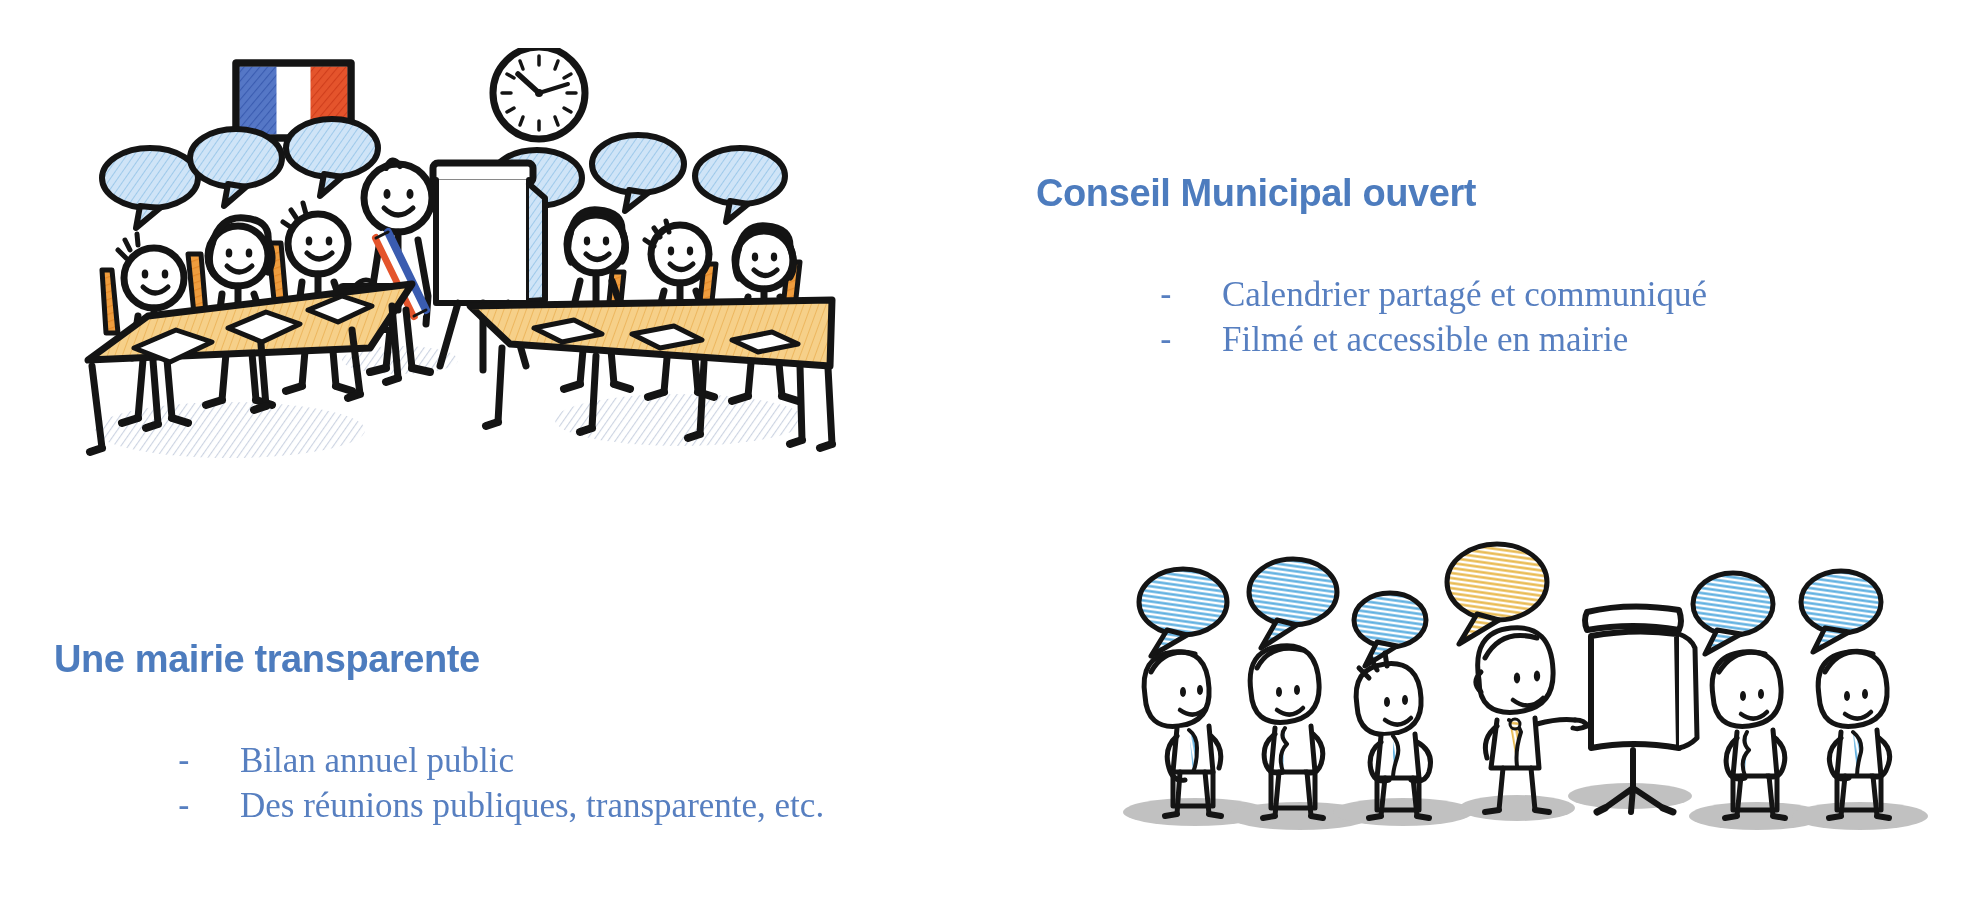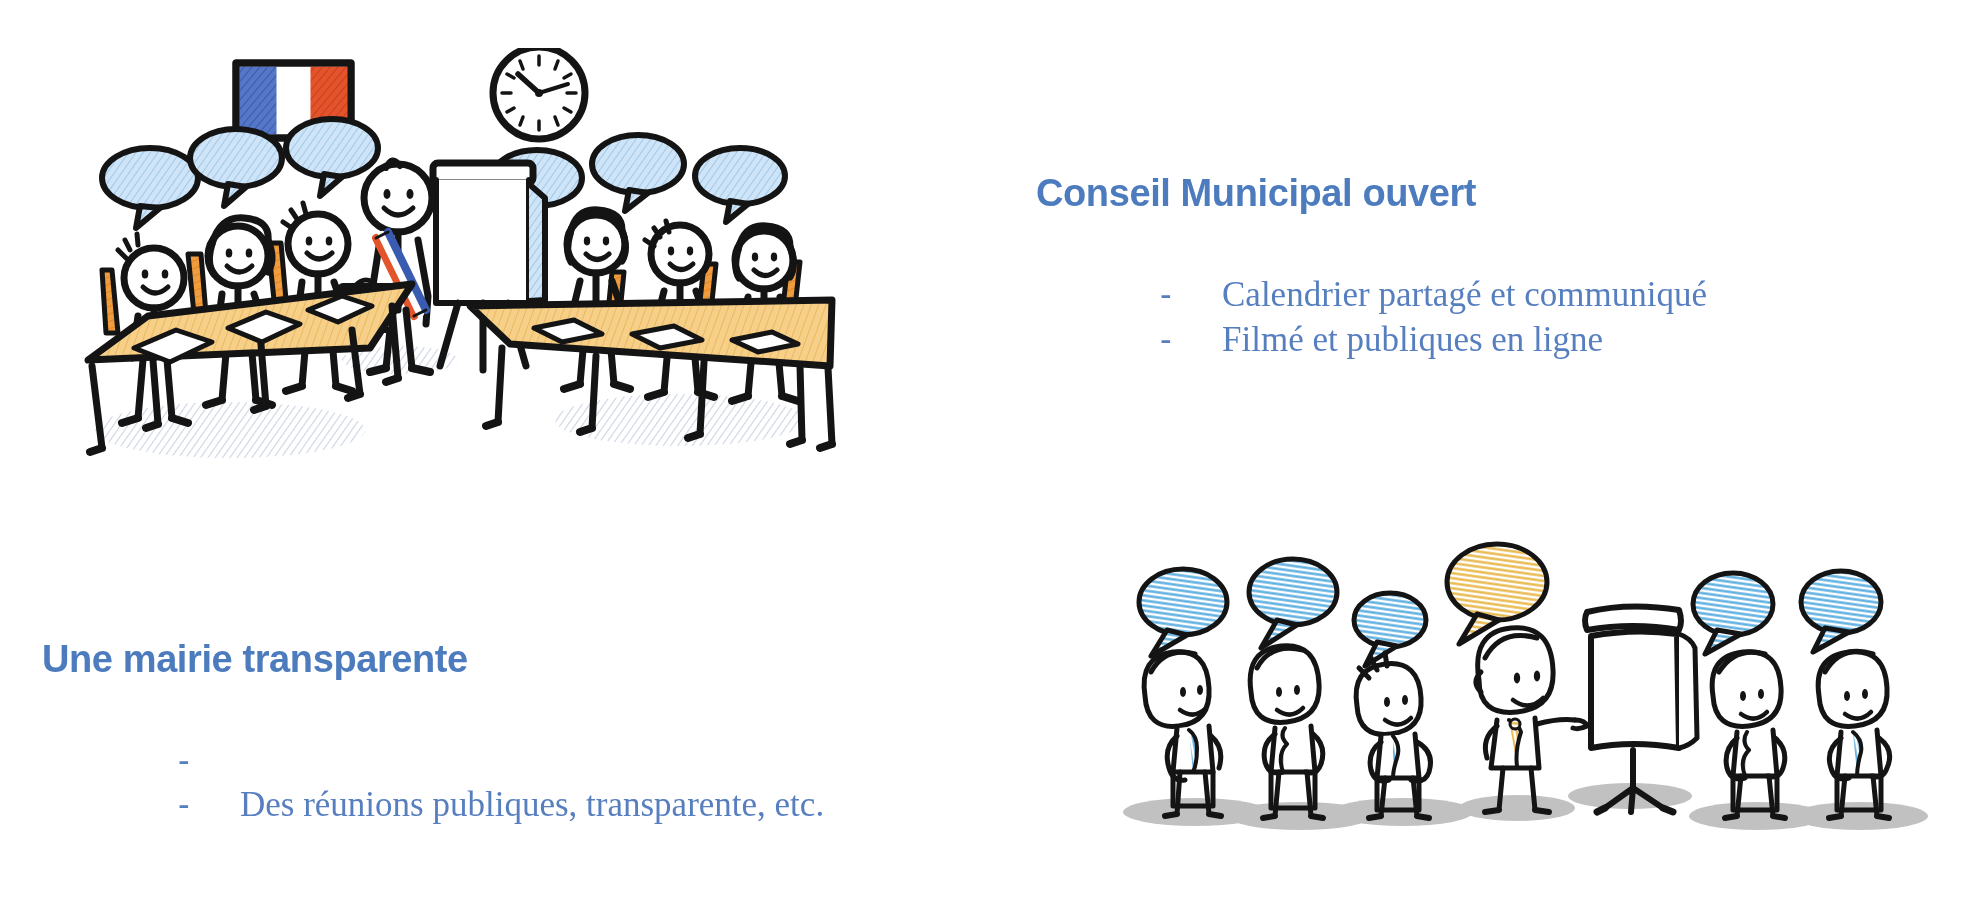--- a/index.html
+++ b/index.html
@@ -40,21 +40,21 @@
   .bullet-dash {
     display: inline-block;
     width: 62px;
     flex: 0 0 62px;
     color: #577fc0;
   }
   .bullet-text { display: inline-block; font-family: Liberation Serif, serif; }
 
   #heading-council { left: 1036px; top: 172px; }
   #bullets-council { left: 1160px; top: 272px; }
-  #heading-transparent { left: 42px; top: 638px; }
+  #heading-transparent { left: 54px; top: 638px; }
   #bullets-transparent { left: 178px; top: 738px; }
 
   
   .illus {
     position: absolute;
     display: block;
   }
   #illus-council   { left: 40px;  top: 48px;  width: 910px; height: 440px; }
   #illus-meeting   { left: 1085px; top: 520px; width: 880px; height: 360px; }
 </style>
@@ -313,29 +313,30 @@
 
   <div class="heading" id="heading-council">Conseil Municipal ouvert</div>
 
   <div class="bullets" id="bullets-council">
     <div class="bullet-row">
       <span class="bullet-dash">-</span>
       <span class="bullet-text">Calendrier partagé et communiqué</span>
     </div>
     <div class="bullet-row">
       <span class="bullet-dash">-</span>
-      <span class="bullet-text">Filmé et publiques en ligne</span>
+      <span class="bullet-text">Filmé et accessible en mairie</span>
     </div>
   </div>
 
   <div class="heading" id="heading-transparent">Une mairie transparente</div>
 
   <div class="bullets" id="bullets-transparent">
     <div class="bullet-row">
       <span class="bullet-dash">-</span>
+      <span class="bullet-text">Bilan annuel public</span>
     </div>
     <div class="bullet-row">
       <span class="bullet-dash">-</span>
       <span class="bullet-text">Des réunions publiques, transparente, etc.</span>
     </div>
   </div>
 
   <svg class="illus" id="illus-meeting" viewBox="0 0 880 360" xmlns="http://www.w3.org/2000/svg">
     <defs>
       <pattern id="scribBlue" width="5" height="5" patternTransform="rotate(8)" patternUnits="userSpaceOnUse">

